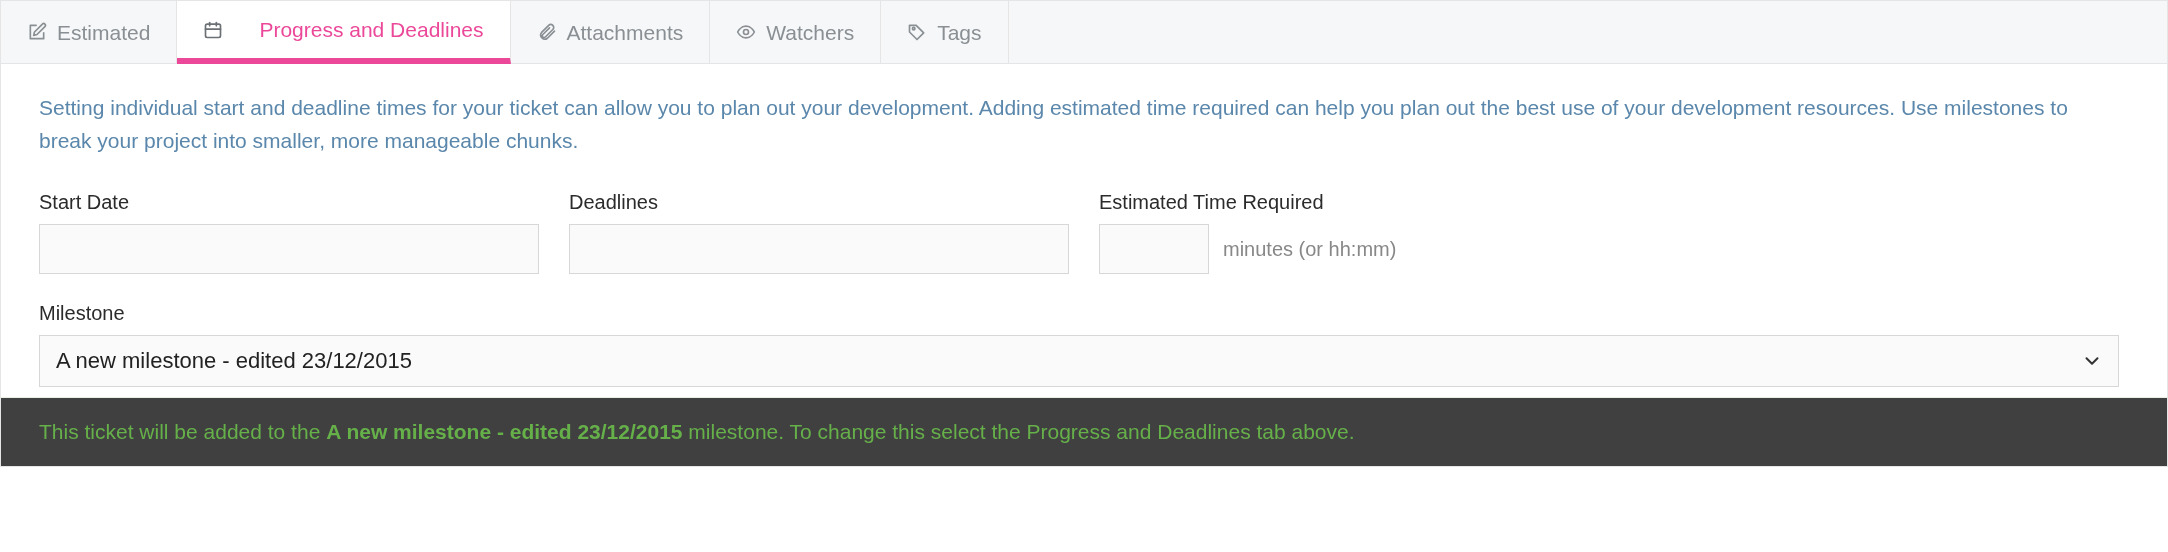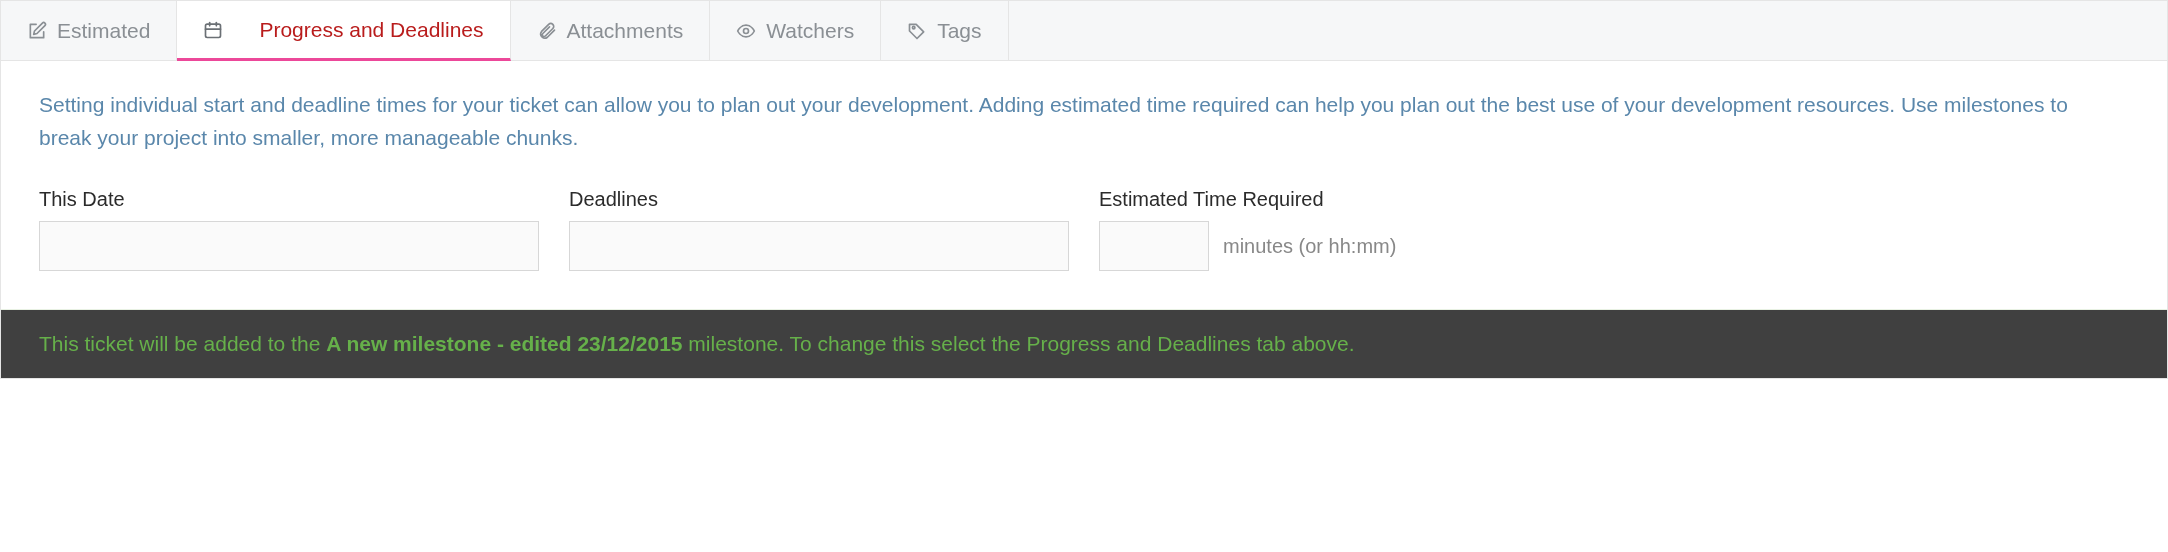--- a/index.html
+++ b/index.html
@@ -27,22 +27,22 @@
     gap: 10px;
     padding: 18px 26px;
     color: #8a8f94;
     border-right: 1px solid #e5e5e5;
     cursor: pointer;
     font-size: 21px;
     line-height: 1;
   }
   .tab.active {
     background: #ffffff;
-    color: #b91c1c;
-    border-bottom: 3px solid #ec4899;
+    color: #ec4899;
+    border-bottom: 6px solid #ec4899;
     margin-bottom: -1px;
     gap: 36px;
   }
   .tab svg { width: 20px; height: 20px; display: block; }
   .body {
     padding: 28px 48px 10px 38px;
   }
   .help {
     color: #5a87ab;
     font-size: 21px;
@@ -178,39 +178,52 @@
 
   </div>
 
   <div class="body">
 
     <p class="help">Setting individual start and deadline times for your ticket can allow you to plan out your development. Adding estimated time required can help you plan out the best use of your development resources. Use milestones to break your project into smaller, more manageable chunks.</p>
 
     <div class="row">
 
       <div class="field">
-        <span class="field-label">This Date</span>
+        <span class="field-label">Start Date</span>
         <input class="text-input w-500" type="text" value="" style="">
       </div>
 
       <div class="field">
         <span class="field-label">Deadlines</span>
         <input class="text-input w-500" type="text" value="" style="">
       </div>
 
       <div class="field">
         <span class="field-label">Estimated Time Required</span>
         <div class="inline-right">
           <input class="text-input w-110" type="text" value="" style="">
           <span class="hint">minutes (or hh:mm)</span>
         </div>
       </div>
 
     </div>
 
+    <div class="field field-full">
+      <span class="field-label">Milestone</span>
+      <div class="select-wrap">
+        <div class="select">
+          <span>A new milestone - edited 23/12/2015</span>
+        </div>
+        <span class="chevron">
+          <svg viewBox="0 0 24 24" fill="none" stroke="#333" stroke-width="2.2" stroke-linecap="round" stroke-linejoin="round">
+              <polyline points="6 9 12 15 18 9"></polyline>
+            </svg>
+        </span>
+      </div>
+    </div>
 
   </div>
 
   <div class="footer">
     <span>This ticket will be added to the </span><b>A new milestone - edited 23/12/2015</b><span> milestone. To change this select the Progress and Deadlines tab above.</span>
   </div>
 
 </div>
 
 </body></html>

